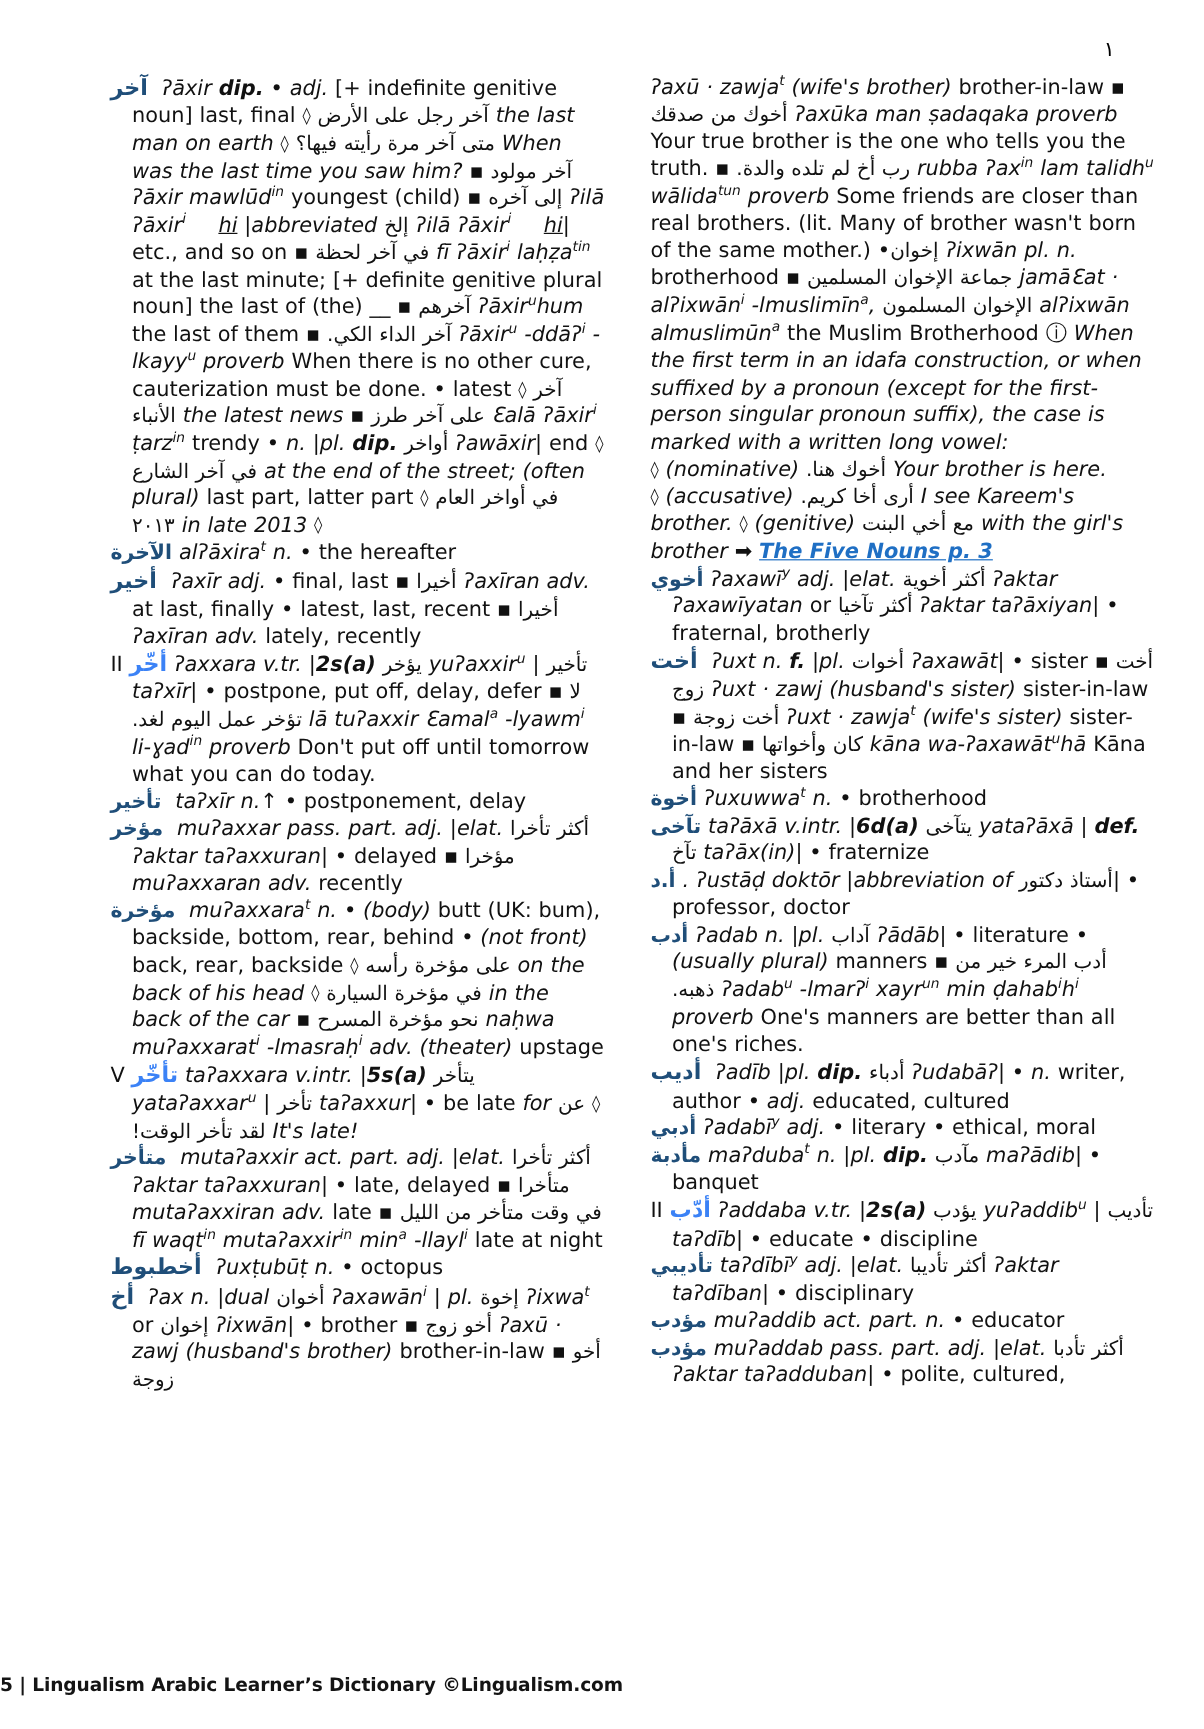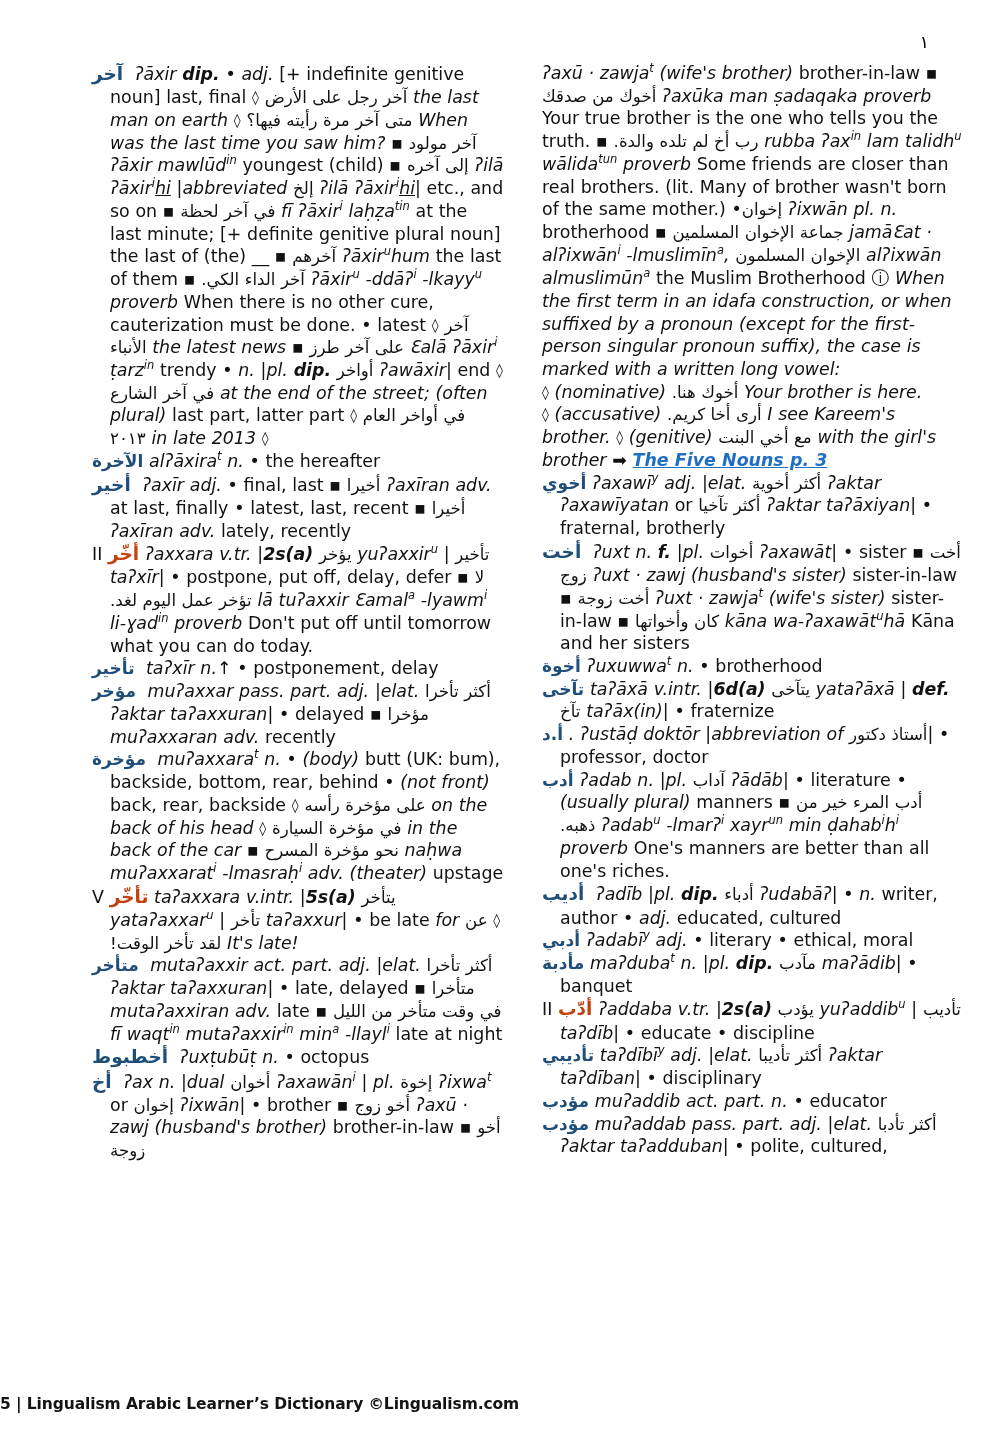--- a/index.html
+++ b/index.html
@@ -73,21 +73,21 @@
   .hw {
     color: #1f4e79;
     font-weight: bold;
     font-size: 18.5px;
     font-family: "DejaVu Sans", "Liberation Sans", sans-serif;
     direction: rtl;
     unicode-bidi: isolate;
     letter-spacing: 0;
   }
   .hw.verb {
-    color: #c2410c;
+    color: #3b82f6;
   }
   .hw.sub {
     font-size: 17px;
   }
   .ar {
     font-family: "DejaVu Sans", "Liberation Sans", sans-serif;
     font-size: 16.6px;
     direction: rtl;
     unicode-bidi: isolate;
     color: #111;
@@ -106,20 +106,21 @@
     font-style: normal;
   }
   sup.sm {
     font-size: 0.66em;
     font-style: italic;
     vertical-align: super;
     line-height: 0;
   }
   .u {
     text-decoration: underline;
+    margin-left: 27px;
   }
   .lnk {
     color: #1f6fc4;
     font-weight: bold;
     font-style: italic;
     text-decoration: underline;
     cursor: pointer;
   }
   .sq {
     font-size: 0.8em;

